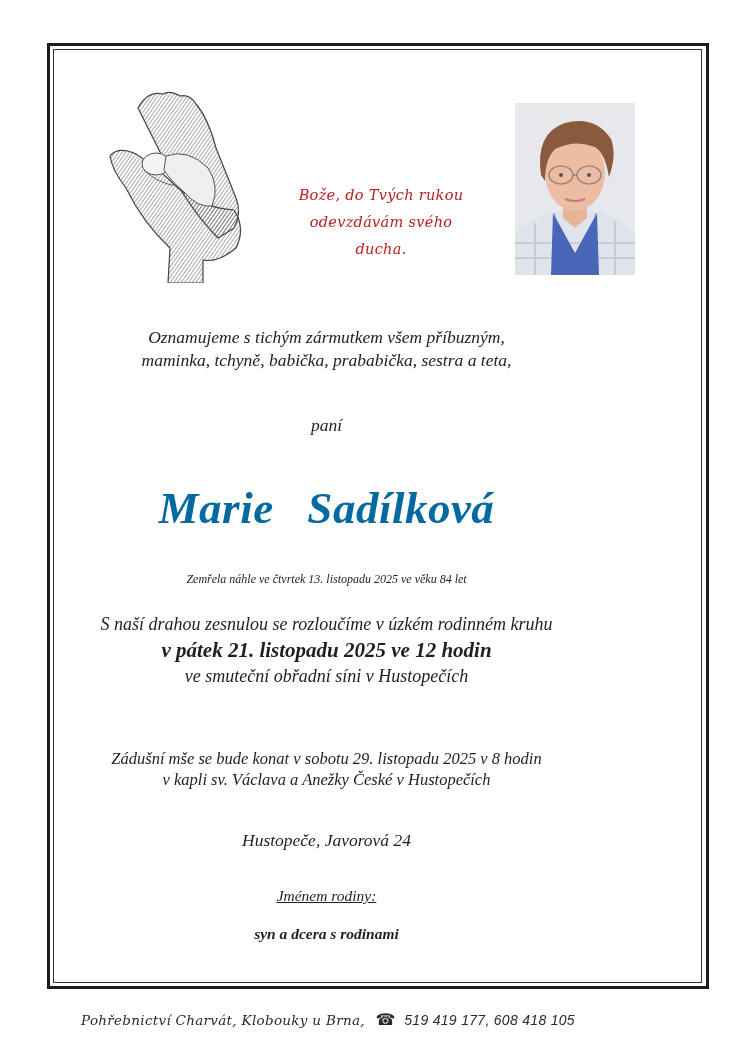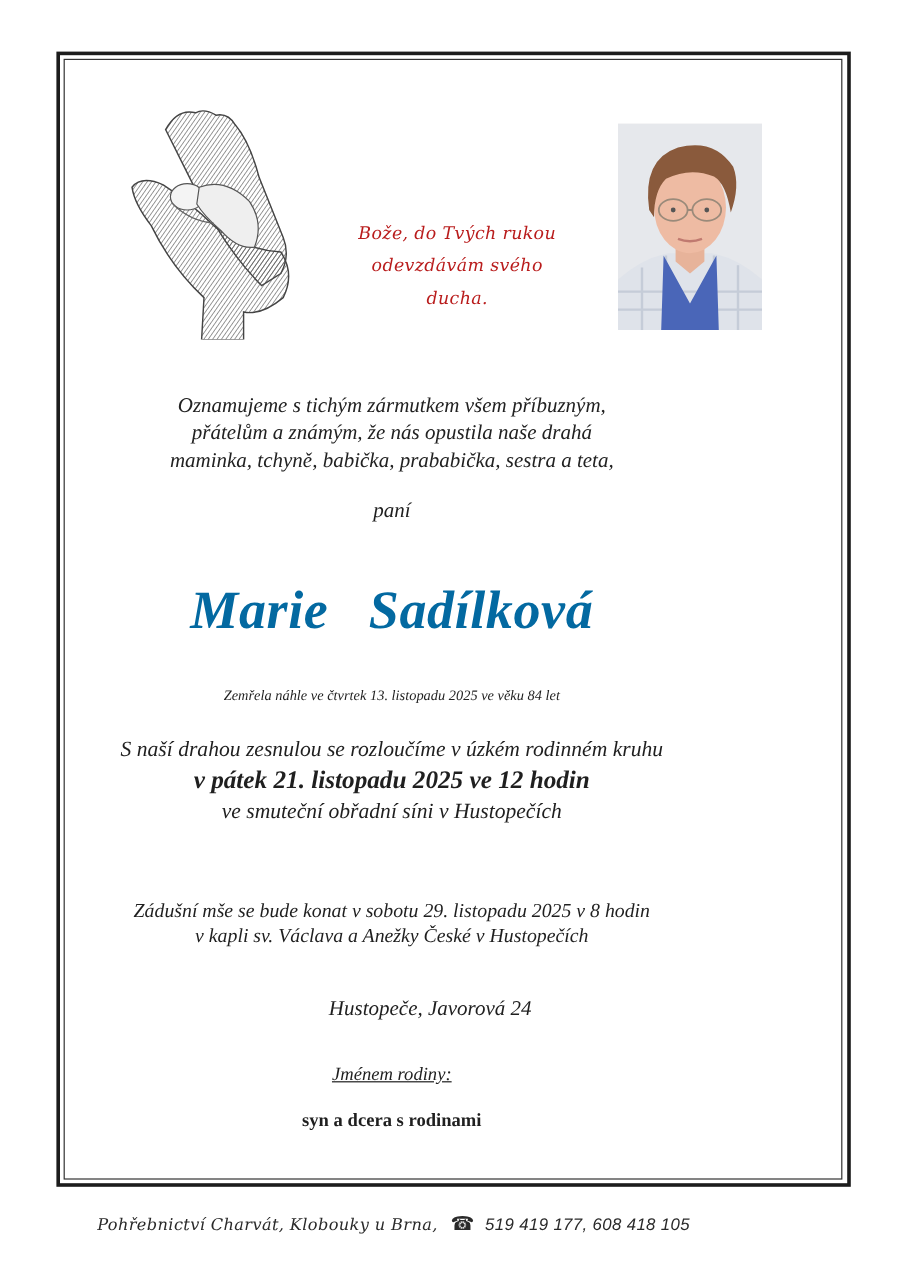--- a/index.html
+++ b/index.html
@@ -25,23 +25,23 @@
   .hand { left: 108px; top: 88px; width: 140px; height: 195px; }
   .motto { left: 288px; top: 182px; width: 186px; text-align: center; font-size: 14.5px; line-height: 27px; color: #b91c1c; }
   .photo { left: 515px; top: 103px; width: 120px; height: 172px; background: #e9ebee; overflow: hidden; }
   .intro { top: 326px; font-size: 17.5px; line-height: 23px; color: #222; }
   .pani { top: 415px; font-size: 17.5px; }
   .name { top: 472px; font-size: 45px; font-weight: bold; font-style: italic; color: #0369a1; word-spacing: 22px; letter-spacing: 0.5px; margin-top: 10px; }
   .died { top: 572px; font-size: 12px; }
   .farewell { top: 612px; font-size: 18px; line-height: 25px; }
   .farewell .bold { font-weight: bold; font-size: 21px; line-height: 27px; }
   .mass { top: 748px; font-size: 16.5px; line-height: 21px; }
-  .addr { top: 830px; font-size: 17.5px; padding-left: 32px; }
+  .addr { top: 830px; font-size: 17.5px; }
   .family-label { top: 887px; font-size: 15.5px; text-decoration: underline; }
-  .family { top: 925px; font-size: 15.5px; font-weight: bold; }
+  .family { top: 925px; font-size: 15.5px; font-weight: bold; font-style: italic; }
   .footer { top: 1010px; left: 0; width: 656px; text-align: center; font-size: 13.5px; color: #2a2a2a; }
   .footer .phone-icon { font-style: normal; font-size: 16px; margin: 0 4px 0 6px; }
   .footer .nums { font-family: "Liberation Sans", sans-serif; font-style: italic; font-size: 14px; }
 </style>
 </head>
 <body>
 
 <div class="frame-outer"></div>
 <div class="frame-inner"></div>
 
@@ -89,21 +89,20 @@
 
     <circle cx="46" cy="72" r="2" fill="#555"></circle>
     <circle cx="74" cy="72" r="2" fill="#555"></circle>
 
     <path d="M50 96 Q60 100 70 96" fill="none" stroke="#c07a70" stroke-width="2"></path>
   </svg>
 </div>
 
 <div class="abs center intro it">
   <div>Oznamujeme s tichým zármutkem všem příbuzným,</div>
-  <div>přátelům a známým, že nás opustila naše drahá</div>
   <div>maminka, tchyně, babička, prababička, sestra a teta,</div>
 </div>
 
 <div class="abs center pani it">paní</div>
 
 <div class="abs center name">
   <span>Marie</span>
   <span>Sadílková</span>
 </div>
 

